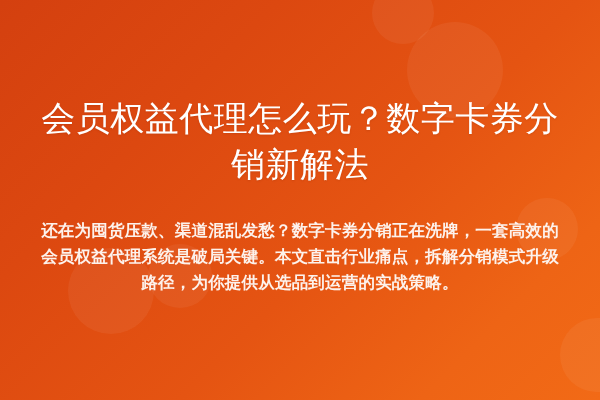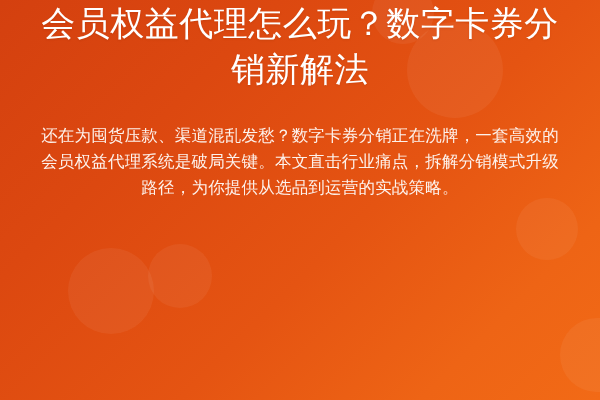--- a/index.html
+++ b/index.html
@@ -37,21 +37,21 @@
   .blob-d { left: 68px;  top: 248px; width: 86px;  height: 86px; }
   .blob-e { left: 148px; top: 244px; width: 64px;  height: 64px; }
   .blob-f { left: 560px; top: 318px; width: 74px;  height: 74px; }
 
   .content {
     position: absolute;
     inset: 0;
     display: flex;
     flex-direction: column;
     align-items: center;
-    justify-content: flex-start;
+    justify-content: center;
     padding: 0 34px;
     box-sizing: border-box;
   }
 
   .headline {
     margin: 0;
     width: 100%;
     text-align: center;
     color: #ffffff;
     font-size: 34px;
@@ -62,21 +62,21 @@
   }
 
   .subhead {
     margin: 30px 0 11px 0;
     width: 100%;
     max-width: 520px;
     text-align: center;
     color: #fdf2ec;
     font-size: 16.5px;
     line-height: 26px;
-    font-weight: 400;
+    font-weight: 700;
     letter-spacing: 0.2px;
   }
 </style>
 </head>
 <body>
 
 <div class="banner">
 
   <div class="decor">
     <span class="blob-a"></span>

